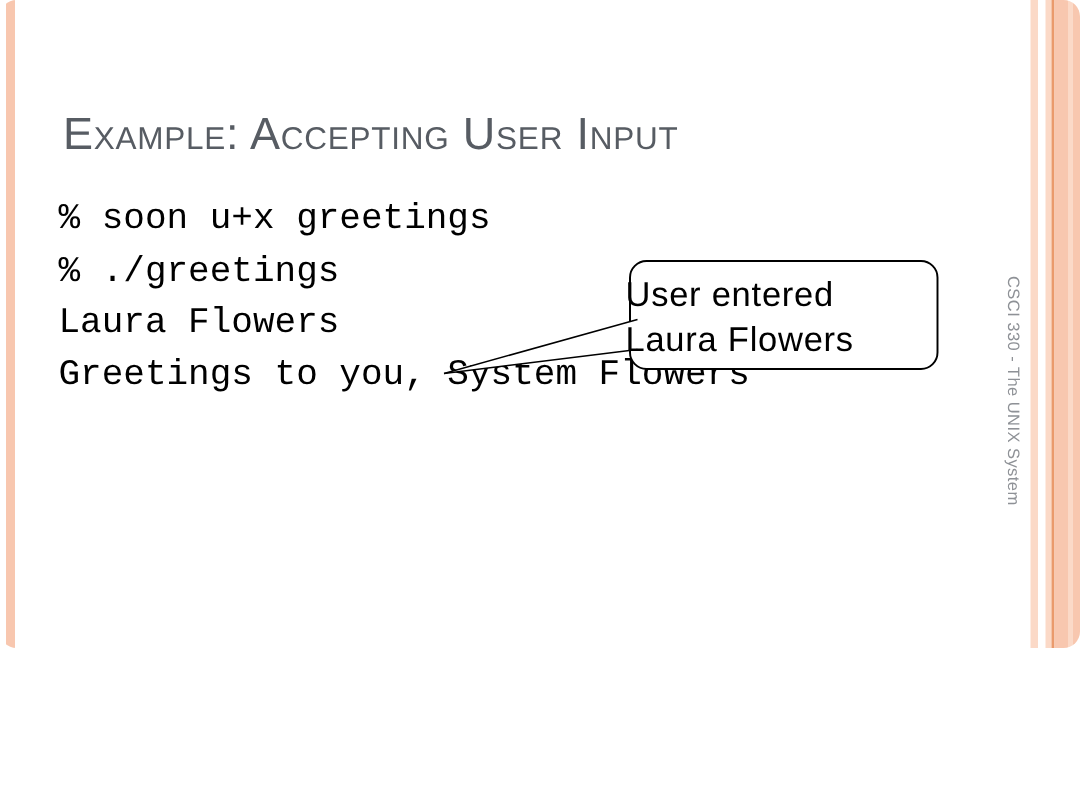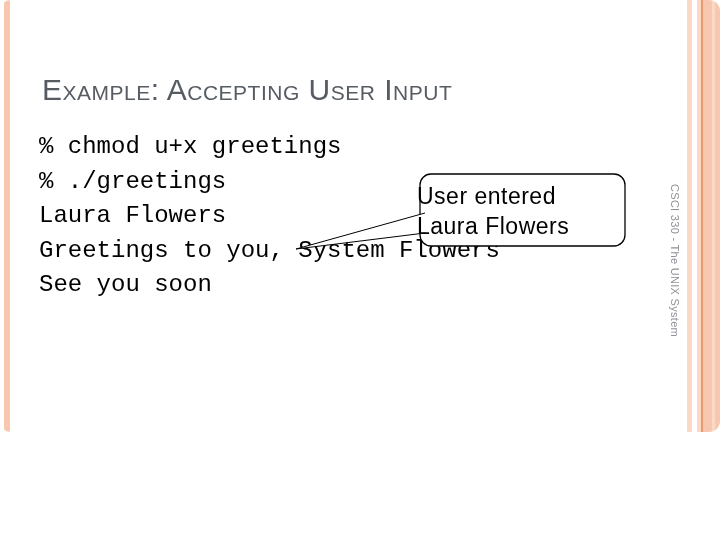--- a/index.html
+++ b/index.html
@@ -109,25 +109,24 @@
   <div class="vstripe stripe-r1"></div>
   <div class="vstripe stripe-r2"></div>
   <div class="vstripe stripe-r-line"></div>
   <div class="vstripe stripe-r-band1"></div>
   <div class="vstripe stripe-r-band2"></div>
   <div class="vstripe stripe-r-band3"></div>
 
   <div class="slide-title">Example: Accepting User Input</div>
 
   <div class="terminal">
-      <div class="term-line">% chmod u+x greetings</div>
+      <div class="term-line">% soon u+x greetings</div>
       <div class="term-line">% ./greetings</div>
       <div class="term-line">Laura Flowers</div>
       <div class="term-line">Greetings to you, System Flowers</div>
-      <div class="term-line">See you soon</div>
     </div>
 
   <svg class="callout-svg" viewBox="0 0 360 95" xmlns="http://www.w3.org/2000/svg">
     <rect x="135" y="6" width="205" height="72" rx="11" ry="11" fill="#ffffff" stroke="#000000" stroke-width="1.3"></rect>
     <polygon points="140,45 11,81 140,65" fill="#ffffff"></polygon>
     <line x1="140" y1="45" x2="11" y2="81" stroke="#000000" stroke-width="1"></line>
     <line x1="11" y1="81" x2="140" y2="65" stroke="#000000" stroke-width="1"></line>
   </svg>
 
   <div class="callout-text">

